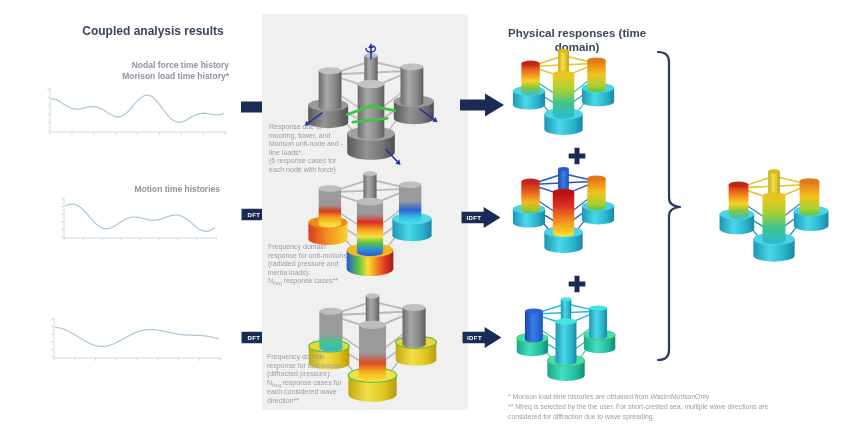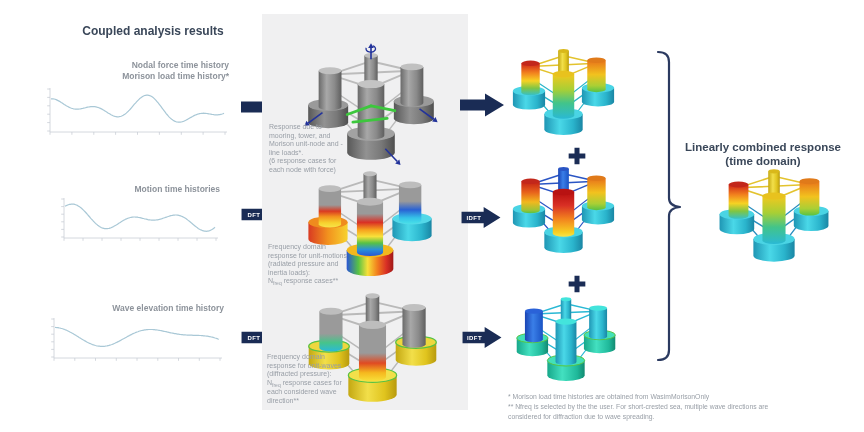--- a/index.html
+++ b/index.html
@@ -195,21 +195,20 @@
         <line x1="63.0" y1="42" x2="63.0" y2="44.8" stroke="#c9ced6" stroke-width="0.8"></line>
         <line x1="82.0" y1="42" x2="82.0" y2="44.8" stroke="#c9ced6" stroke-width="0.8"></line>
         <line x1="101.0" y1="42" x2="101.0" y2="44.8" stroke="#c9ced6" stroke-width="0.8"></line>
         <line x1="120.0" y1="42" x2="120.0" y2="44.8" stroke="#c9ced6" stroke-width="0.8"></line>
         <line x1="139.0" y1="42" x2="139.0" y2="44.8" stroke="#c9ced6" stroke-width="0.8"></line>
         <line x1="158.0" y1="42" x2="158.0" y2="44.8" stroke="#c9ced6" stroke-width="0.8"></line>
         <polyline points="7.0,10.3 7.9,9.8 8.8,9.4 9.6,9.0 10.5,8.7 11.4,8.4 12.3,8.3 13.2,8.1 14.1,8.1 14.9,8.1 15.8,8.2 16.7,8.4 17.6,8.7 18.5,9.0 19.4,9.4 20.2,9.9 21.1,10.5 22.0,11.1 22.9,11.8 23.8,12.5 24.6,13.3 25.5,14.2 26.4,15.1 27.3,16.0 28.2,17.0 29.1,18.0 29.9,19.0 30.8,20.0 31.7,21.0 32.6,22.1 33.5,23.1 34.4,24.0 35.2,25.0 36.1,25.9 37.0,26.8 37.9,27.7 38.8,28.4 39.6,29.2 40.5,29.8 41.4,30.5 42.3,31.0 43.2,31.5 44.1,31.9 44.9,32.2 45.8,32.4 46.7,32.6 47.6,32.7 48.5,32.7 49.4,32.7 50.2,32.5 51.1,32.4 52.0,32.1 52.9,31.8 53.8,31.4 54.6,31.0 55.5,30.6 56.4,30.1 57.3,29.6 58.2,29.1 59.1,28.5 59.9,27.9 60.8,27.3 61.7,26.8 62.6,26.2 63.5,25.6 64.4,25.1 65.2,24.5 66.1,24.0 67.0,23.6 67.9,23.1 68.8,22.7 69.6,22.4 70.5,22.0 71.4,21.8 72.3,21.5 73.2,21.3 74.1,21.2 74.9,21.1 75.8,21.0 76.7,21.0 77.6,21.1 78.5,21.1 79.4,21.2 80.2,21.4 81.1,21.5 82.0,21.7 82.9,21.9 83.8,22.1 84.6,22.3 85.5,22.5 86.4,22.8 87.3,23.0 88.2,23.2 89.1,23.4 89.9,23.6 90.8,23.8 91.7,23.9 92.6,24.0 93.5,24.1 94.4,24.1 95.2,24.2 96.1,24.2 97.0,24.1 97.9,24.0 98.8,23.9 99.6,23.8 100.5,23.6 101.4,23.4 102.3,23.1 103.2,22.9 104.1,22.6 104.9,22.3 105.8,22.0 106.7,21.7 107.6,21.4 108.5,21.1 109.4,20.8 110.2,20.5 111.1,20.2 112.0,19.9 112.9,19.7 113.8,19.5 114.6,19.3 115.5,19.2 116.4,19.1 117.3,19.0 118.2,19.0 119.1,19.1 119.9,19.2 120.8,19.4 121.7,19.6 122.6,19.9 123.5,20.2 124.4,20.6 125.2,21.0 126.1,21.5 127.0,22.0 127.9,22.6 128.8,23.2 129.6,23.9 130.5,24.6 131.4,25.3 132.3,26.0 133.2,26.8 134.1,27.5 134.9,28.3 135.8,29.0 136.7,29.7 137.6,30.5 138.5,31.1 139.4,31.8 140.2,32.4 141.1,33.0 142.0,33.5 142.9,33.9 143.8,34.3 144.6,34.7 145.5,34.9 146.4,35.1 147.3,35.2 148.2,35.3 149.1,35.2 149.9,35.1 150.8,34.9 151.7,34.6 152.6,34.2 153.5,33.8 154.4,33.3 155.2,32.7 156.1,32.1 157.0,31.3 " fill="none" stroke="#a9c8d6" stroke-width="1.2" stroke-linejoin="round"></polyline>
       </svg>
   </div>
 
-  <div class="abs plot-label" style="left:48px;top:303px;width:176px;">Wave elevation time history</div>
   <div class="abs" style="left:48px;top:316px;width:176px;height:48px;">
     <svg class="waveplot" viewBox="0 0 176 48">
         <line x1="6" y1="2" x2="6" y2="42" stroke="#c9ced6" stroke-width="0.8"></line>
         <line x1="6" y1="42" x2="174" y2="42" stroke="#c9ced6" stroke-width="0.8"></line>
         <line x1="3.2" y1="3.0" x2="6" y2="3.0" stroke="#c9ced6" stroke-width="0.8"></line>
         <line x1="3.2" y1="10.6" x2="6" y2="10.6" stroke="#c9ced6" stroke-width="0.8"></line>
         <line x1="3.2" y1="18.2" x2="6" y2="18.2" stroke="#c9ced6" stroke-width="0.8"></line>
         <line x1="3.2" y1="25.8" x2="6" y2="25.8" stroke="#c9ced6" stroke-width="0.8"></line>
         <line x1="3.2" y1="33.4" x2="6" y2="33.4" stroke="#c9ced6" stroke-width="0.8"></line>
         <line x1="3.2" y1="41.0" x2="6" y2="41.0" stroke="#c9ced6" stroke-width="0.8"></line>
@@ -366,20 +365,21 @@
       </svg>
     <span class="arrow-label">IDFT</span>
   </div>
   <div class="abs big-arrow" style="left:460px;top:326px;width:44px;height:23px;">
     <svg viewBox="0 0 44 26">
         <polygon class="poly" points="0,6.5 25,6.5 25,1 44,13 25,25 25,19.5 0,19.5"></polygon>
       </svg>
     <span class="arrow-label">IDFT</span>
   </div>
 
+  <div class="abs heading" style="left:487px;top:26px;width:180px;">Physical responses (time domain)</div>
 
   <div class="abs" style="left:506px;top:48px;width:115px;height:92px;">
     <svg class="platform" viewBox="0 0 150 120">
         <line x1="32" y1="24" x2="118" y2="20" stroke="#e3c32e" stroke-width="2" stroke-linecap="round"></line>
         <line x1="32" y1="24" x2="75" y2="38" stroke="#e3c32e" stroke-width="2" stroke-linecap="round"></line>
         <line x1="118" y1="20" x2="75" y2="38" stroke="#e3c32e" stroke-width="2" stroke-linecap="round"></line>
         <line x1="75" y1="10" x2="32" y2="24" stroke="#e3c32e" stroke-width="2" stroke-linecap="round"></line>
         <line x1="75" y1="10" x2="118" y2="20" stroke="#e3c32e" stroke-width="2" stroke-linecap="round"></line>
         <line x1="34" y1="54" x2="73" y2="78" stroke="#28b4c9" stroke-width="1.8" stroke-linecap="round"></line>
         <line x1="116" y1="50" x2="77" y2="78" stroke="#28b4c9" stroke-width="1.8" stroke-linecap="round"></line>
@@ -474,21 +474,20 @@
         <ellipse cx="75" cy="34" rx="14" ry="4.2" fill="#43e4dc"></ellipse>
       </svg>
   </div>
 
   <div class="abs bracket" style="left:648px;top:48px;width:42px;height:318px;">
     <svg viewBox="0 0 42 318" style="display:block;width:100%;height:100%;">
       <path d="M10 4 Q21 4 21 14 L21 150 Q21 158 32 159 Q21 160 21 168 L21 302 Q21 312 10 312"></path>
     </svg>
   </div>
 
-  <div class="abs heading" style="left:668px;top:140px;width:190px;">Linearly combined response<br>(time domain)</div>
   <div class="abs" style="left:712px;top:168px;width:124px;height:99px;">
     <svg class="platform" viewBox="0 0 150 120">
         <line x1="32" y1="24" x2="118" y2="20" stroke="#e3c32e" stroke-width="2" stroke-linecap="round"></line>
         <line x1="32" y1="24" x2="75" y2="38" stroke="#e3c32e" stroke-width="2" stroke-linecap="round"></line>
         <line x1="118" y1="20" x2="75" y2="38" stroke="#e3c32e" stroke-width="2" stroke-linecap="round"></line>
         <line x1="75" y1="10" x2="32" y2="24" stroke="#e3c32e" stroke-width="2" stroke-linecap="round"></line>
         <line x1="75" y1="10" x2="118" y2="20" stroke="#e3c32e" stroke-width="2" stroke-linecap="round"></line>
         <line x1="34" y1="54" x2="73" y2="78" stroke="#2a8fc0" stroke-width="1.8" stroke-linecap="round"></line>
         <line x1="116" y1="50" x2="77" y2="78" stroke="#2a8fc0" stroke-width="1.8" stroke-linecap="round"></line>
         <line x1="34" y1="40" x2="70" y2="64" stroke="#2a8fc0" stroke-width="1.5" stroke-linecap="round"></line>

